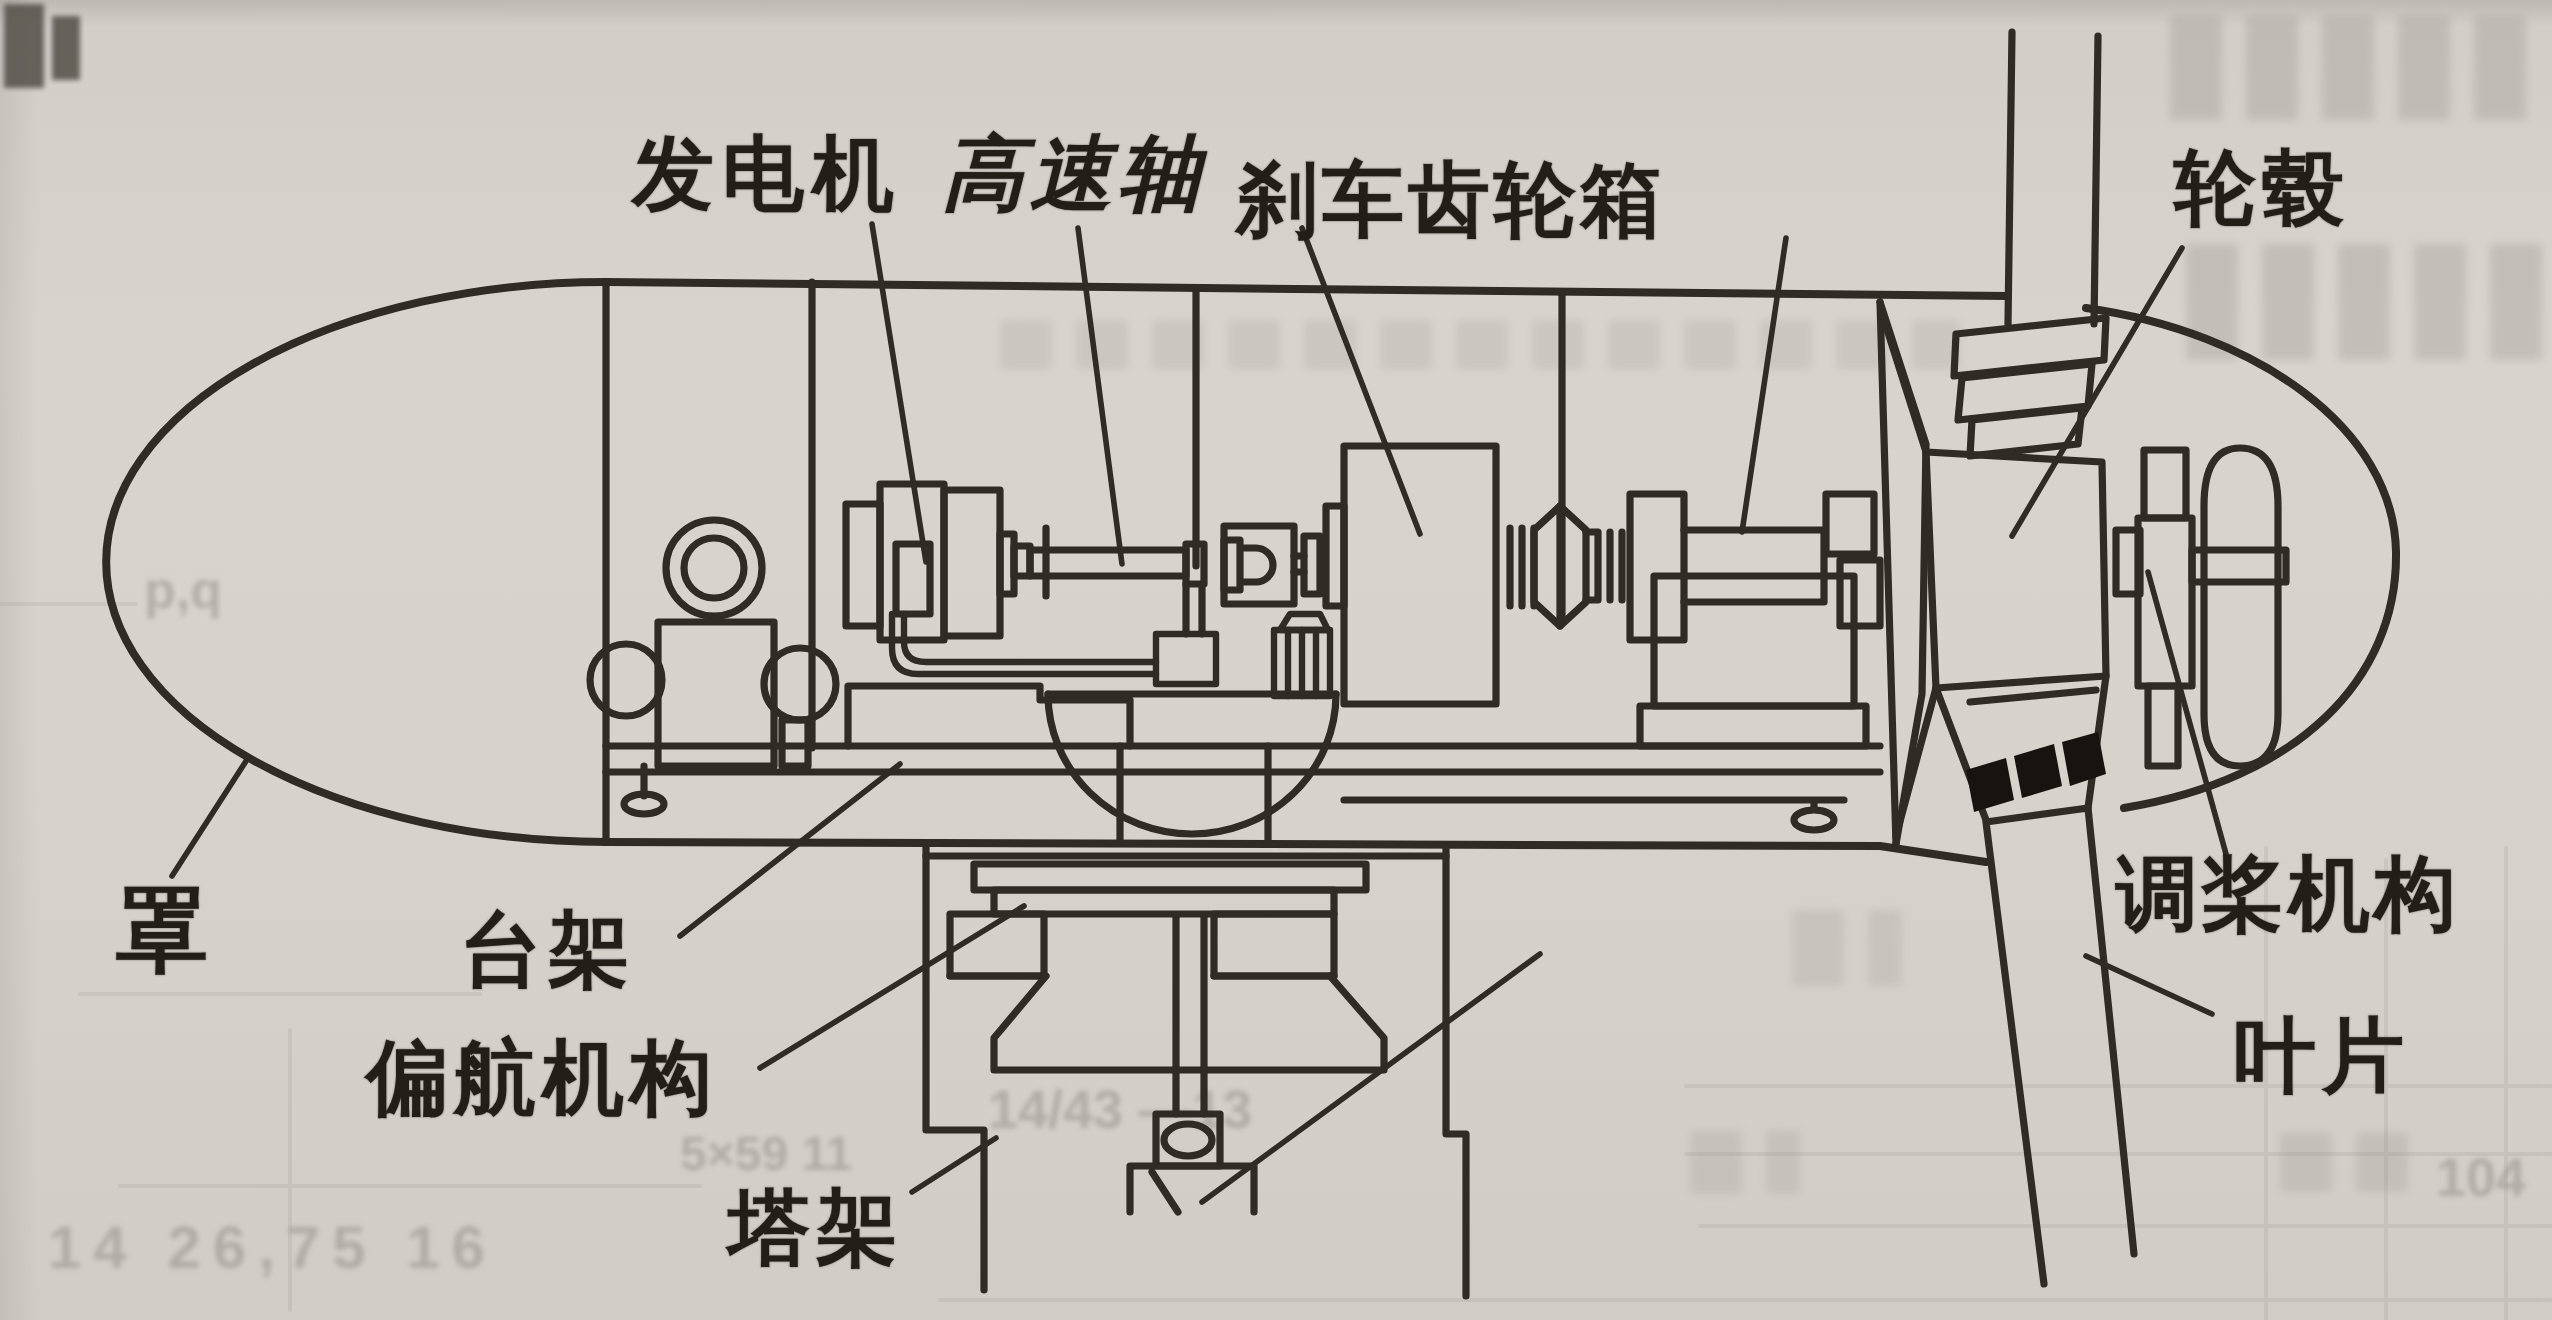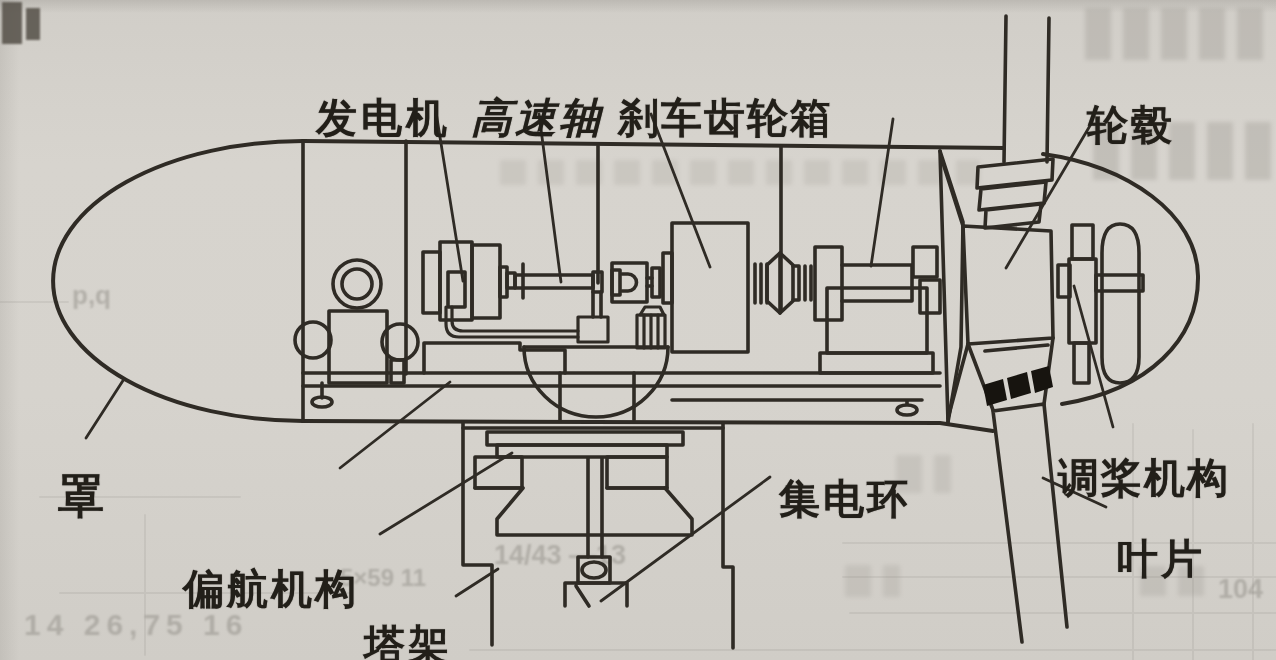--- a/index.html
+++ b/index.html
@@ -14,21 +14,20 @@
     background:
       radial-gradient(120% 120% at 50% 55%, rgba(0,0,0,0) 60%, rgba(40,36,30,.10) 100%),
       linear-gradient(180deg, rgba(40,36,30,.12) 0%, rgba(0,0,0,0) 2%),
       linear-gradient(90deg, rgba(40,36,30,.08) 0%, rgba(0,0,0,0) 1.5%);
   }
   svg.diagram{position:absolute;left:0;top:0;z-index:2;}
   .lbl{
     position:absolute;z-index:3;font-weight:700;color:#221f19;line-height:1;
     font-size:41px;letter-spacing:3px;white-space:nowrap;
     text-shadow:0 0 1px rgba(40,36,30,.65);
-    margin-top:31px;
   }
   
   .ghost{
     position:absolute;z-index:1;color:#8f8c85;opacity:.5;filter:blur(1.2px);
     font-weight:700;line-height:1;white-space:nowrap;
   }
   .gblock{
     position:absolute;z-index:1;opacity:.32;filter:blur(2.2px);
     background:repeating-linear-gradient(90deg,#98948d 0 26px,rgba(0,0,0,0) 26px 38px);
   }
@@ -222,22 +221,22 @@
       <path d="M380,534 L512,453"></path>
       <path d="M456,596 L498,569"></path>
       <path d="M770,477 L601,601"></path>
       <path d="M1074,286 L1113,427"></path>
       <path d="M1043,478 L1106,507"></path>
     </g>
   </svg>
 
   <div class="lbl" style="left:316px;top:67px;letter-spacing:4px;">发电机</div>
   <div class="lbl" style="left:471px;top:67px;font-style:italic;">高速轴</div>
-  <div class="lbl" style="left:618px;top:67px;letter-spacing:2px;">刹车齿轮箱</div>
+  <div class="lbl" style="left:618px;top:80px;letter-spacing:2px;">刹车齿轮箱</div>
   <div class="lbl" style="left:1087px;top:74px;text-align:center;">轮毂</div>
   <div class="lbl" style="left:58px;top:442px;font-size:46px;">罩</div>
-  <div class="lbl" style="left:183px;top:538px;">偏航机构</div>
+  <div class="lbl" style="left:230px;top:455px;">台架</div>
+  <div class="lbl" style="left:183px;top:519px;">偏航机构</div>
   <div class="lbl" style="left:364px;top:594px;">塔架</div>
-  <div class="lbl" style="left:779px;top:448px;">集电环</div>
   <div class="lbl" style="left:1058px;top:427px;letter-spacing:2px;text-align:center;">调桨机构</div>
   <div class="lbl" style="left:1117px;top:508px;">叶片</div>
 
 </div>
 
 </body></html>

